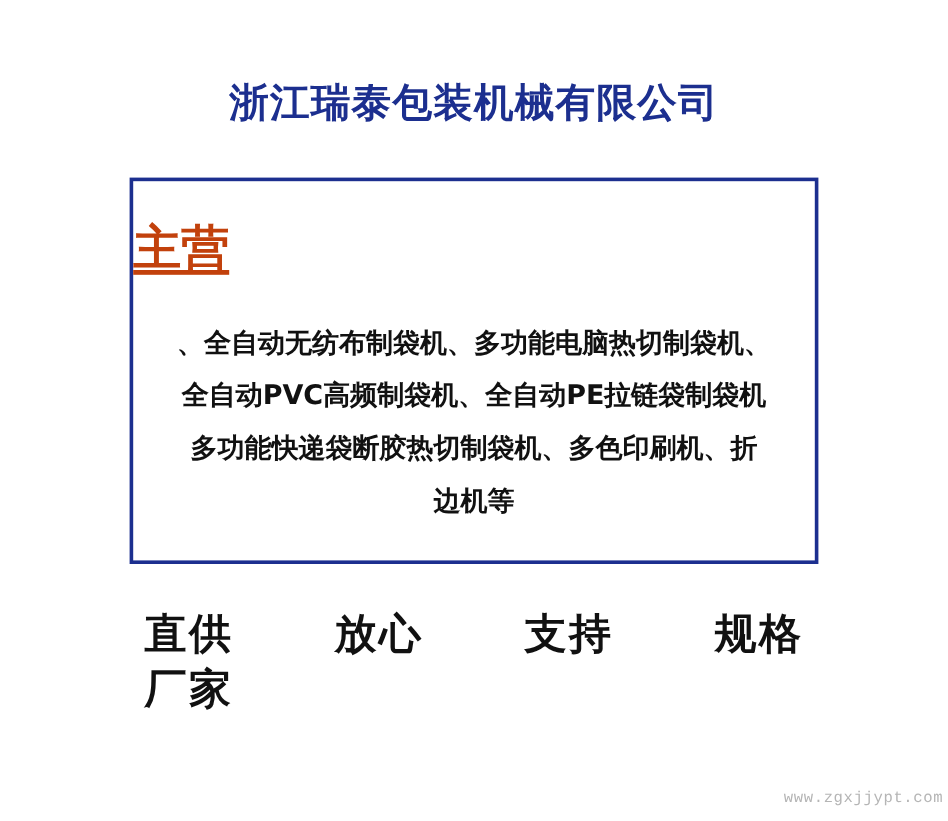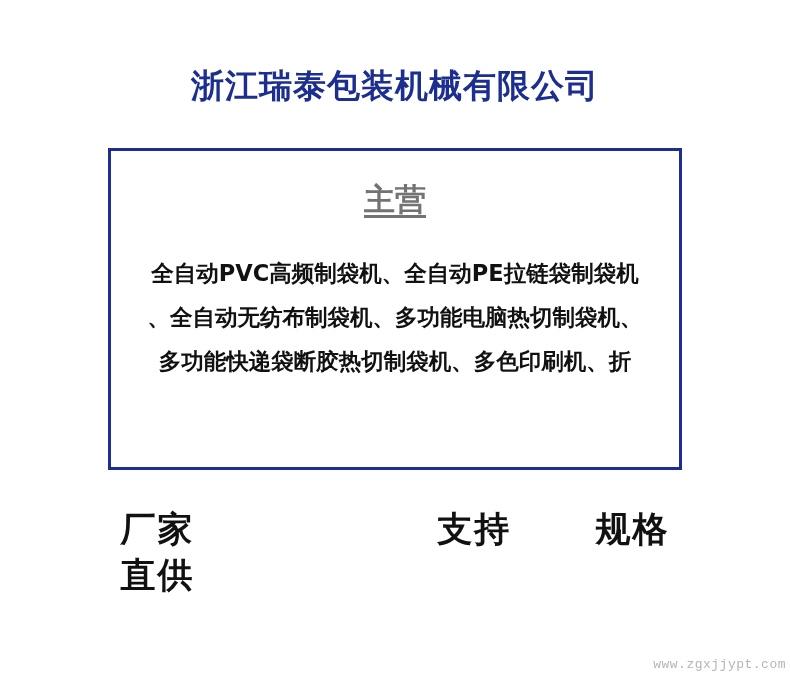--- a/index.html
+++ b/index.html
@@ -43,24 +43,23 @@
     top: 148px;
     width: 574px;
     height: 322px;
     border: 3px solid #1c2f8f;
     box-sizing: border-box;
     background: #ffffff;
   }
 
   .box-heading {
     margin-top: 28px;
-    text-align: center;
-    font-size: 31px;
+    font-size: 40px;
     font-weight: bold;
-    color: #737373;
+    color: #c2410c;
     text-decoration: underline;
     text-underline-offset: 5px;
     font-family: "DejaVu Sans", "Liberation Sans", sans-serif;
   }
 
   .box-body {
     margin: 30px 16px 0 16px;
     text-align: center;
     font-size: 22.5px;
     font-weight: bold;
@@ -109,32 +108,34 @@
 </head>
 <body>
 
 <div class="page">
 
   <div class="company-title">浙江瑞泰包装机械有限公司</div>
 
   <div class="main-box">
     <div class="box-heading">主营</div>
     <div class="box-body">
+      <div>、全自动无纺布制袋机、多功能电脑热切制袋机、</div>
       <div>全自动PVC高频制袋机、全自动PE拉链袋制袋机</div>
-      <div>、全自动无纺布制袋机、多功能电脑热切制袋机、</div>
       <div>多功能快递袋断胶热切制袋机、多色印刷机、折</div>
+      <div>边机等</div>
     </div>
   </div>
 
   <div class="features">
     <div class="feature">
+      <span class="line">直供</span>
       <span class="line">厂家</span>
-      <span class="line">直供</span>
     </div>
     <div class="feature">
+      <span class="line">放心</span>
     </div>
     <div class="feature">
       <span class="line">支持</span>
     </div>
     <div class="feature">
       <span class="line">规格</span>
     </div>
   </div>
 
   <div class="watermark">www.zgxjjypt.com</div>

